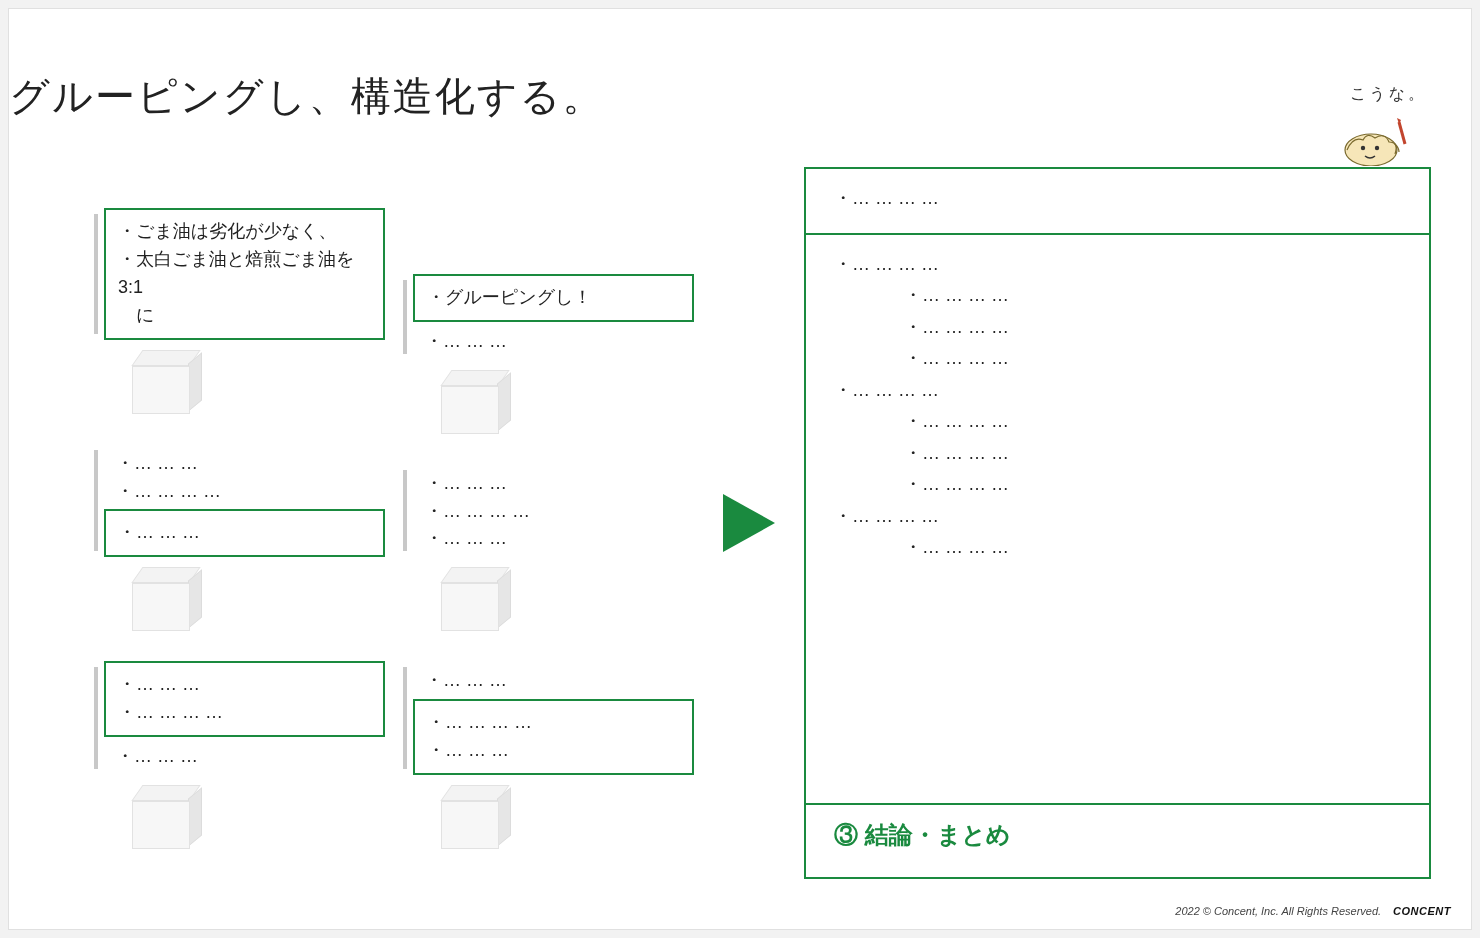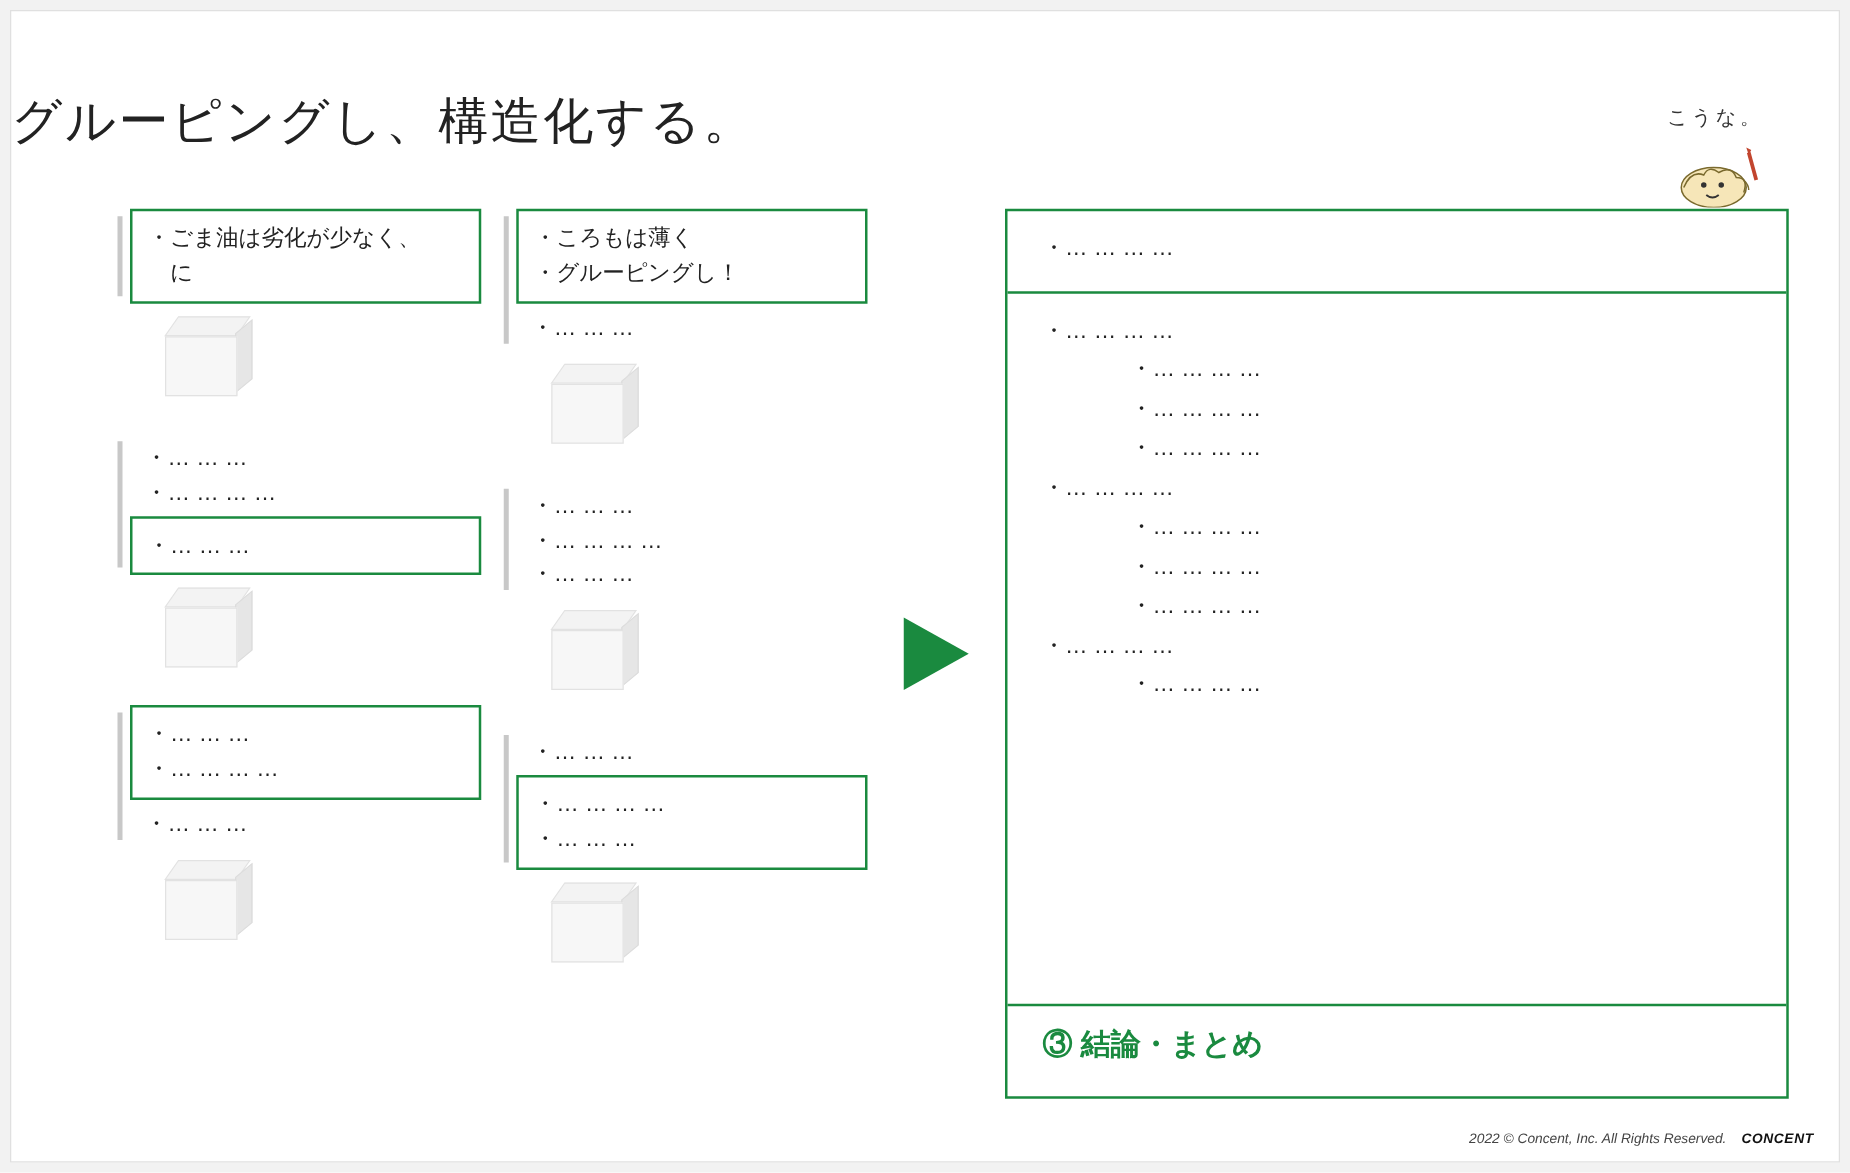--- a/index.html
+++ b/index.html
@@ -21,21 +21,21 @@
   text-align: left;
   font-size: 40px;
   font-weight: 400;
   letter-spacing: 2px;
   padding-top: 60px;
   color: #222;
 }
 .annot {
   position: absolute;
   top: 75px;
-  right: 60px;
+  right: 44px;
   font-size: 16px;
   letter-spacing: 3px;
   color: #333;
 }
 .mascot {
   position: absolute;
   top: 105px;
   right: 58px;
   width: 80px;
   height: 52px;
@@ -51,20 +51,21 @@
 }
 .left-area {
   width: 590px;
   display: flex;
   gap: 28px;
 }
 .col {
   flex: 1;
   display: flex;
   flex-direction: column;
+  justify-content: flex-end;
 }
 .group {
   position: relative;
   margin-bottom: 14px;
 }
 .lbar {
   position: absolute;
   left: -10px;
   top: 6px;
   bottom: 6px;
@@ -176,20 +177,21 @@
 
   <div class="content">
 
     <div class="left-area">
 
       <div class="col">
         <div class="group">
           <div class="lbar"></div>
           <div class="box">
               <span class="bullet-line">・ごま油は劣化が少なく、</span>
+              <span class="bullet-line">・太白ごま油と焙煎ごま油を3:1</span>
               <span class="bullet-line">　に</span>
             </div>
         </div>
         <div class="cube-wrap">
             <div class="cube">
               <div class="top"></div>
               <div class="side"></div>
               <div class="front"></div>
             </div>
           </div>
@@ -228,21 +230,20 @@
               <div class="side"></div>
               <div class="front"></div>
             </div>
           </div>
       </div>
 
       <div class="col">
         <div class="group">
           <div class="lbar"></div>
           <div class="box">
-              <span class="bullet-line">・ころもは薄く</span>
               <span class="bullet-line">・グルーピングし！</span>
             </div>
           <div class="plain">
               <span class="bullet-line">・… … …</span>
             </div>
         </div>
         <div class="cube-wrap">
             <div class="cube">
               <div class="top"></div>
               <div class="side"></div>

